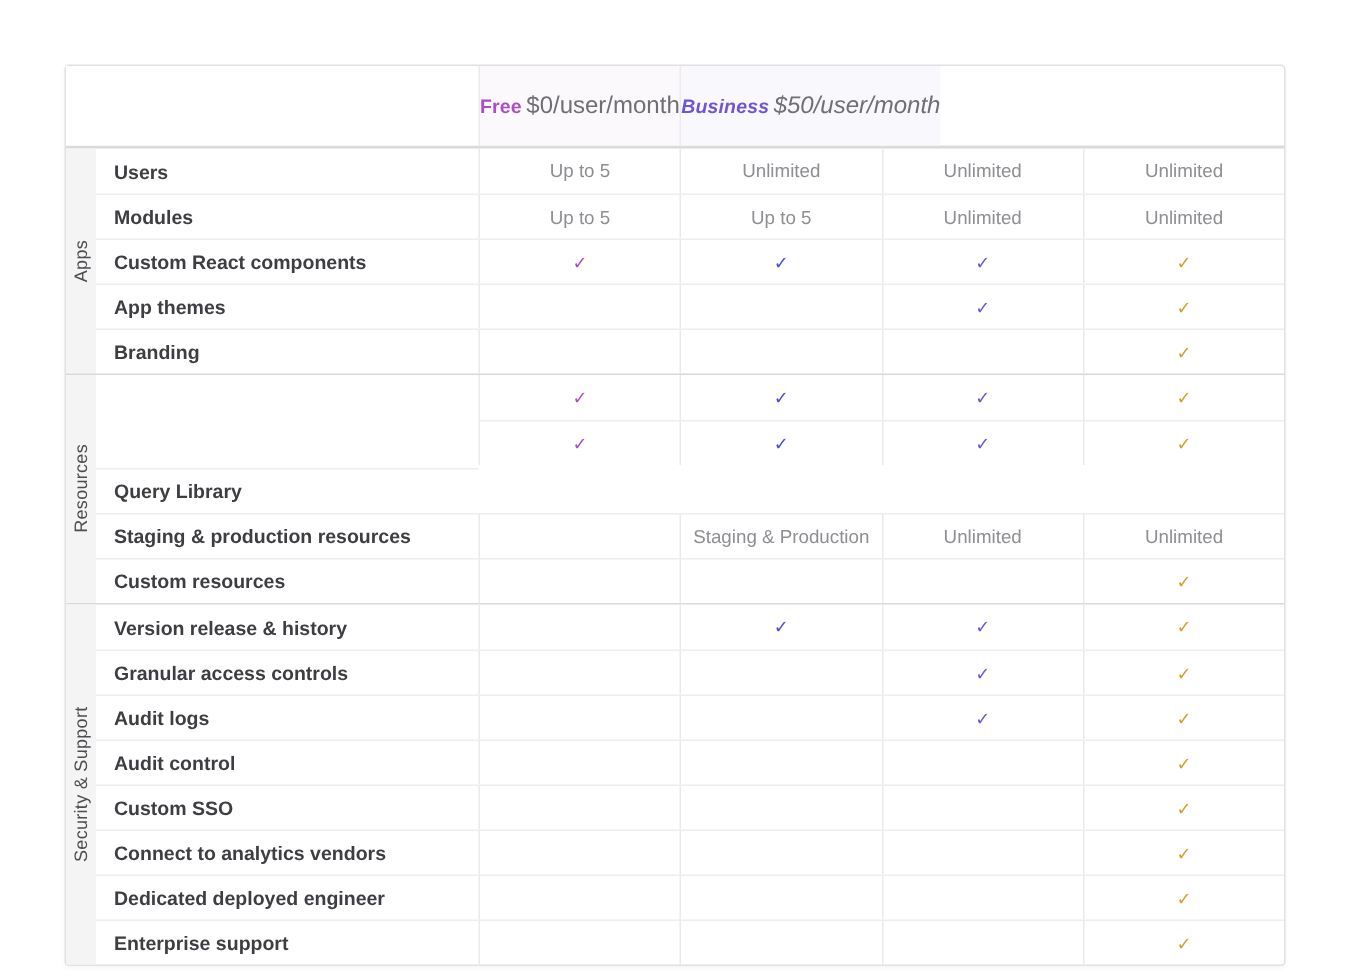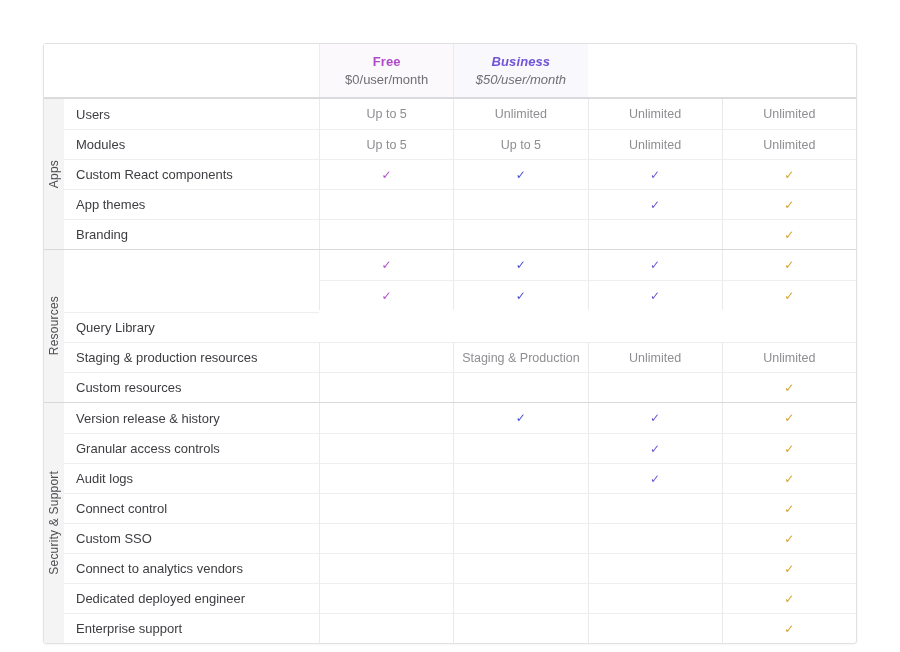--- a/index.html
+++ b/index.html
@@ -23,28 +23,28 @@
   .hdr-row {
     display: grid;
     grid-template-columns: 275px 1fr 1fr 1fr 1fr;
     height: 54px;
     border-bottom: 1px solid #dcdcde;
   }
   .hdr-corner { background: #ffffff; }
   .hdr-cell {
     border-left: 1px solid #ececee;
     display: flex;
-    flex-direction: column;
+    flex-direction: row;
     align-items: center;
     justify-content: center;
     gap: 3px;
     text-align: left;
   }
   .hdr-plan-name { font-size: 13px; font-weight: 700; letter-spacing: 0.1px; }
-  .hdr-plan-price { font-size: 13px; color: #6f6f74; }
+  .hdr-plan-price { font-size: 16px; color: #6f6f74; }
   .grp {
     display: grid;
     grid-template-columns: 20px 255px 1fr 1fr 1fr 1fr;
     border-top: 1px solid #d9d9db;
   }
   .grp:first-of-type { border-top: none; }
   .grp-gutter {
     background: #f4f4f5;
     grid-column: 1;
     display: flex;
@@ -62,21 +62,21 @@
   }
   .cell {
     height: 30px;
     display: flex;
     align-items: center;
   }
   .feat-cell {
     grid-column: 2;
     padding-left: 12px;
     font-size: 13px;
-    font-weight: 400;
+    font-weight: 700;
     color: #3d3d42;
     border-top: 1px solid #eeeeef;
   }
   .val-cell {
     justify-content: center;
     font-size: 12.5px;
     color: #8e8e93;
     border-top: 1px solid #eeeeef;
     border-left: 1px solid #eaeaec;
   }
@@ -233,21 +233,21 @@
       </div>
       <div class="cell feat-cell" style="grid-row: 3;">Audit logs</div>
       <div class="cell val-cell" style="grid-area: 3 / 3;"></div>
       <div class="cell val-cell" style="grid-area: 3 / 4;"></div>
       <div class="cell val-cell" style="grid-area: 3 / 5;">
         <span class="check" style="color: rgb(113, 85, 214);">✓</span>
       </div>
       <div class="cell val-cell" style="grid-area: 3 / 6;">
         <span class="check" style="color: rgb(214, 160, 43);">✓</span>
       </div>
-      <div class="cell feat-cell" style="grid-row: 4;">Connect control</div>
+      <div class="cell feat-cell" style="grid-row: 4;">Audit control</div>
       <div class="cell val-cell" style="grid-area: 4 / 3;"></div>
       <div class="cell val-cell" style="grid-area: 4 / 4;"></div>
       <div class="cell val-cell" style="grid-area: 4 / 5;"></div>
       <div class="cell val-cell" style="grid-area: 4 / 6;">
         <span class="check" style="color: rgb(214, 160, 43);">✓</span>
       </div>
       <div class="cell feat-cell" style="grid-row: 5;">Custom SSO</div>
       <div class="cell val-cell" style="grid-area: 5 / 3;"></div>
       <div class="cell val-cell" style="grid-area: 5 / 4;"></div>
       <div class="cell val-cell" style="grid-area: 5 / 5;"></div>

